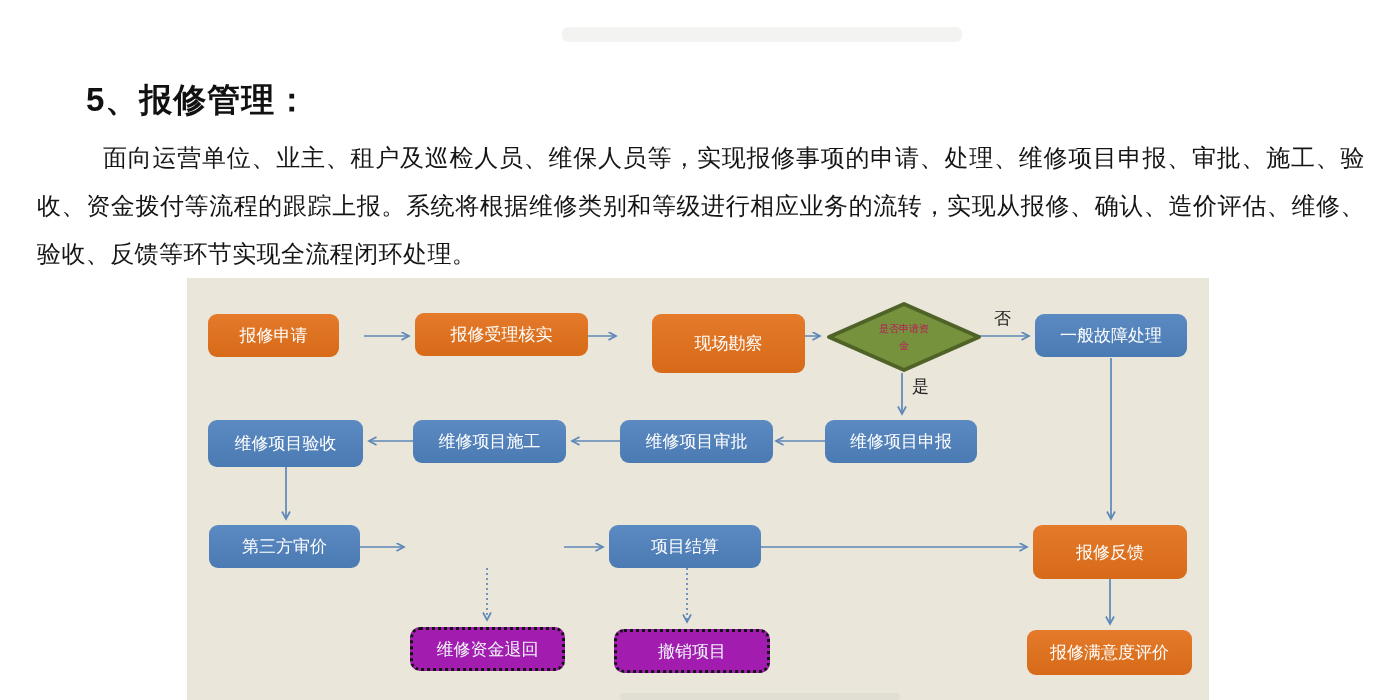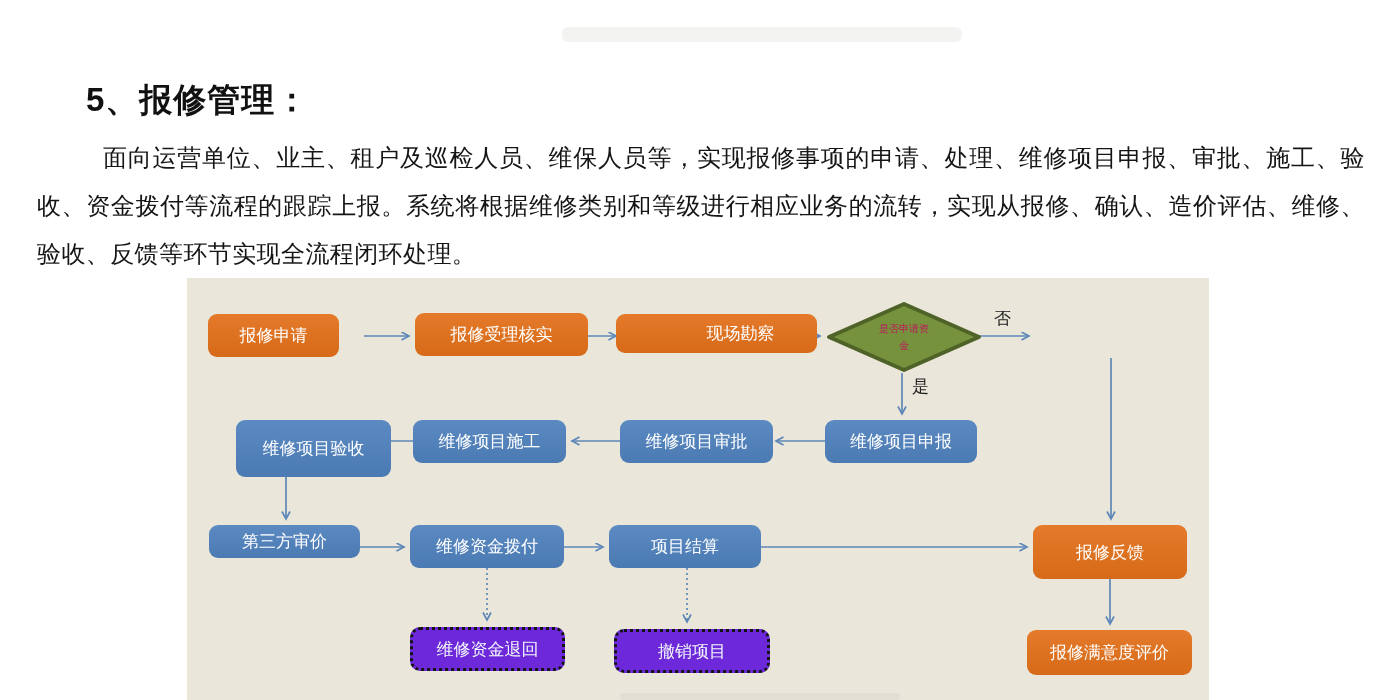--- a/index.html
+++ b/index.html
@@ -25,21 +25,21 @@
   }
   .edges { position:absolute; left:0; top:0; width:1400px; height:700px; pointer-events:none; z-index:2; }
   .node {
     position:absolute; z-index:3; display:flex; align-items:center; justify-content:center;
     color:#ffffff; font-size:17px; border-radius:9px; text-align:center;
     background-image:linear-gradient(rgba(255,255,255,0.07), rgba(0,0,0,0.05));
   }
   .orange { background-color:#E2701A; }
   .blue   { background-color:#4F81BD; }
   .ghost  {
-    background-color:#6d28d9; background-image:none;
+    background-color:#a21caf; background-image:none;
     border:3px dotted #141414; border-radius:10px; color:#f2f6fb;
   }
   .diamond-wrap { position:absolute; left:826px; top:301px; width:156px; height:72px; z-index:3; }
   .diamond-label {
     position:absolute; left:0; top:0; width:100%; height:100%;
     display:flex; align-items:center; justify-content:center; z-index:4;
   }
   .diamond-label span {
     display:block; width:56px; font-size:10px; line-height:17px;
     color:#be185d; text-align:center;
@@ -84,55 +84,55 @@
       <line x1="687" y1="568" x2="687" y2="622" stroke-dasharray="2,3" marker-end="url(#ah)"></line>
     </g>
   </svg>
 
   <div class="node orange" style="left:208px; top:314px; width:131px; height:43px;">
     <span>报修申请</span>
   </div>
   <div class="node orange" style="left:415px; top:313px; width:173px; height:43px;">
     <span>报修受理核实</span>
   </div>
-  <div class="node orange" style="left:616px; top:314px; width:153px; height:39px;padding-left:48px;">
+  <div class="node orange" style="left:652px; top:314px; width:153px; height:59px;">
     <span>现场勘察</span>
   </div>
 
   <div class="diamond-wrap">
     <svg width="156" height="72" viewBox="0 0 156 72" xmlns="http://www.w3.org/2000/svg">
       <polygon points="78,3 153,36 78,69 3,36" fill="#76923C" stroke="#4F6228" stroke-width="4" stroke-linejoin="round"></polygon>
     </svg>
     <div class="diamond-label">
       <span>是否申请资金</span>
     </div>
   </div>
 
+  <div class="node blue" style="left:1035px; top:314px; width:152px; height:43px;">
+    <span>一般故障处理</span>
+  </div>
 
   <div class="edge-label" style="left:994px; top:307px;">否</div>
   <div class="edge-label" style="left:912px; top:375px;">是</div>
 
-  <div class="node blue" style="left:208px; top:420px; width:155px; height:57px;margin-left:28px;">
+  <div class="node blue" style="left:208px; top:420px; width:155px; height:47px;">
     <span>维修项目验收</span>
   </div>
   <div class="node blue" style="left:413px; top:420px; width:153px; height:43px;">
     <span>维修项目施工</span>
   </div>
   <div class="node blue" style="left:620px; top:420px; width:153px; height:43px;">
     <span>维修项目审批</span>
   </div>
   <div class="node blue" style="left:825px; top:420px; width:152px; height:43px;">
     <span>维修项目申报</span>
   </div>
 
-  <div class="node blue" style="left:209px; top:525px; width:151px; height:33px;">
+  <div class="node blue" style="left:209px; top:525px; width:151px; height:43px;">
     <span>第三方审价</span>
-  </div>
-  <div class="node blue" style="left:410px; top:525px; width:154px; height:43px;">
-    <span>维修资金拨付</span>
   </div>
   <div class="node blue" style="left:609px; top:525px; width:152px; height:43px;">
     <span>项目结算</span>
   </div>
   <div class="node orange" style="left:1033px; top:525px; width:154px; height:54px;">
     <span>报修反馈</span>
   </div>
 
   <div class="node ghost" style="left:410px; top:627px; width:149px; height:38px;">
     <span>维修资金退回</span>

